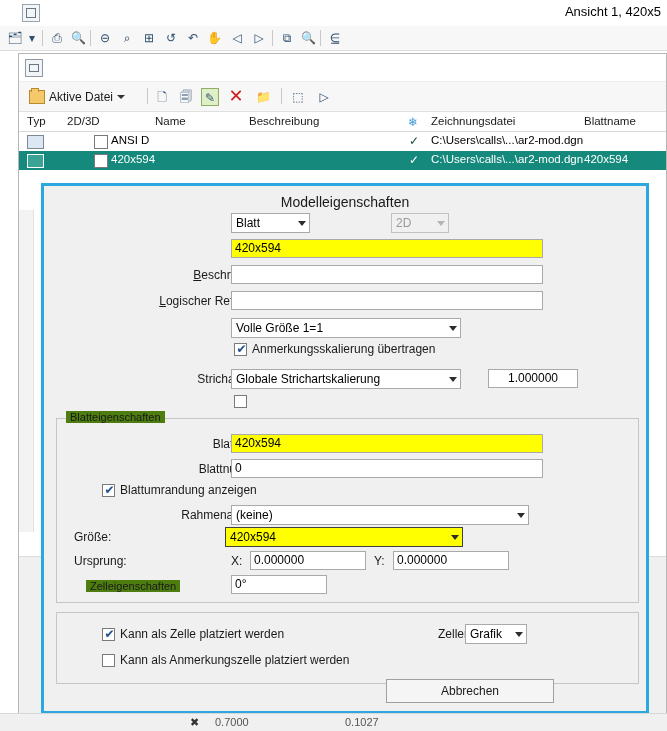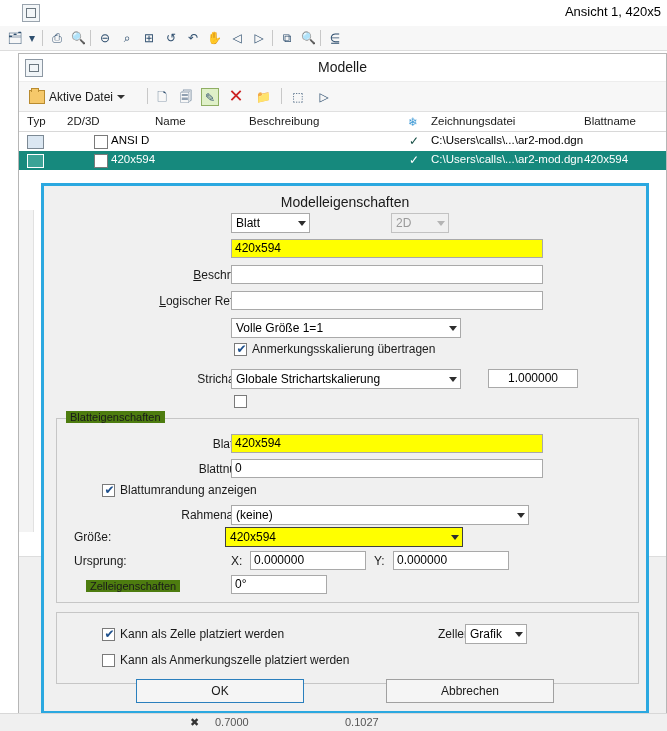--- a/index.html
+++ b/index.html
@@ -444,21 +444,20 @@
   <div class="tb-sep" style="left:320px;"></div>
   <div class="tb-btn" style="left:326px;">
       <span class="glyph">⋸</span>
     </div>
 </div>
 
 <div class="models-window">
 
   <div class="models-titlebar">
     <div class="mw-icon"></div>
-    <div class="models-title-text">Modelle</div>
   </div>
 
   <div class="models-toolbar">
     <div class="active-file-btn">
       <span class="af-icon"></span>
       <span>Aktive Datei</span>
       <span class="caret-down"></span>
     </div>
     <div class="tb-sep" style="left:128px; top:6px;"></div>
     <div class="tb-btn" style="left:134px; top:6px;">
@@ -606,21 +605,20 @@
 
   <div class="field-label" style="left:366px; top:441px; width:80px;">Zellentyp:</div>
   <div class="select-box" style="left:421px; top:438px; width:62px;">
     <span>Grafik</span>
     <span class="select-arrow"></span>
   </div>
 
   <div class="checkbox" style="left:58px; top:468px;"></div>
   <div class="cb-label" style="left:76px; top:467px;">Kann als Anmerkungszelle platziert werden</div>
 
-  <div class="dlg-button default" style="left:92px; top:493px; width:168px;">OK</div>
   <div class="dlg-button" style="left:342px; top:493px; width:168px;">Abbrechen</div>
 </div>
 
 <div class="status-strip">
   <span class="sval" style="left:190px; color:#333;">✖</span>
   <span class="sval" style="left:215px;">0.7000</span>
   <span class="sval" style="left:345px;">0.1027</span>
 </div>
 
 </body></html>

